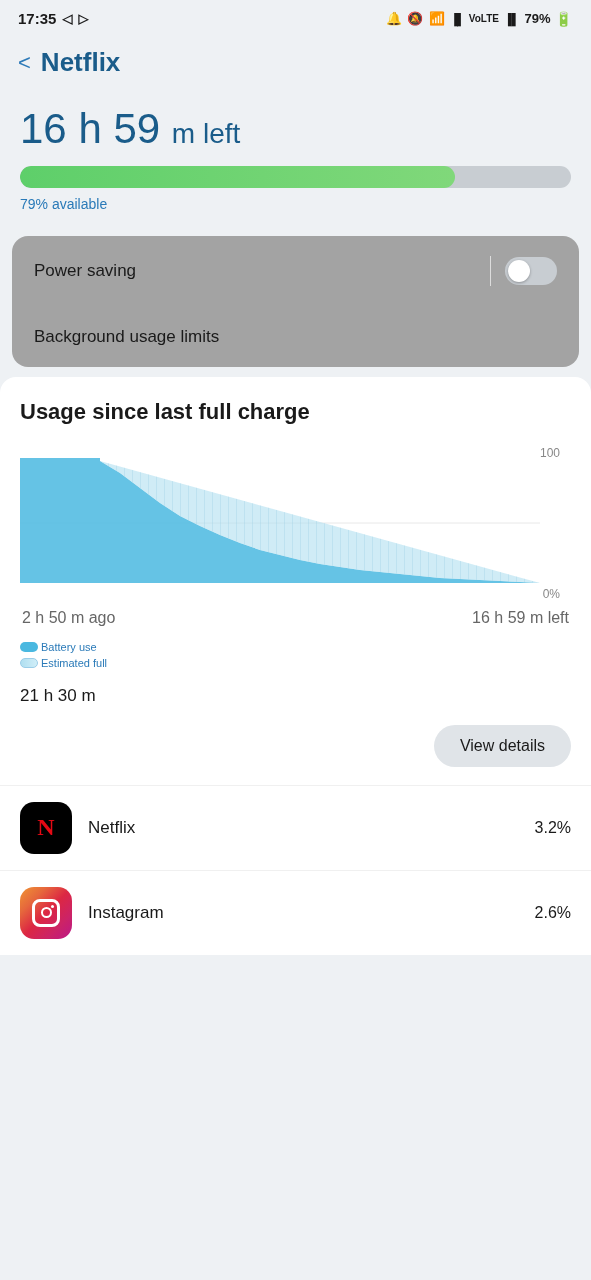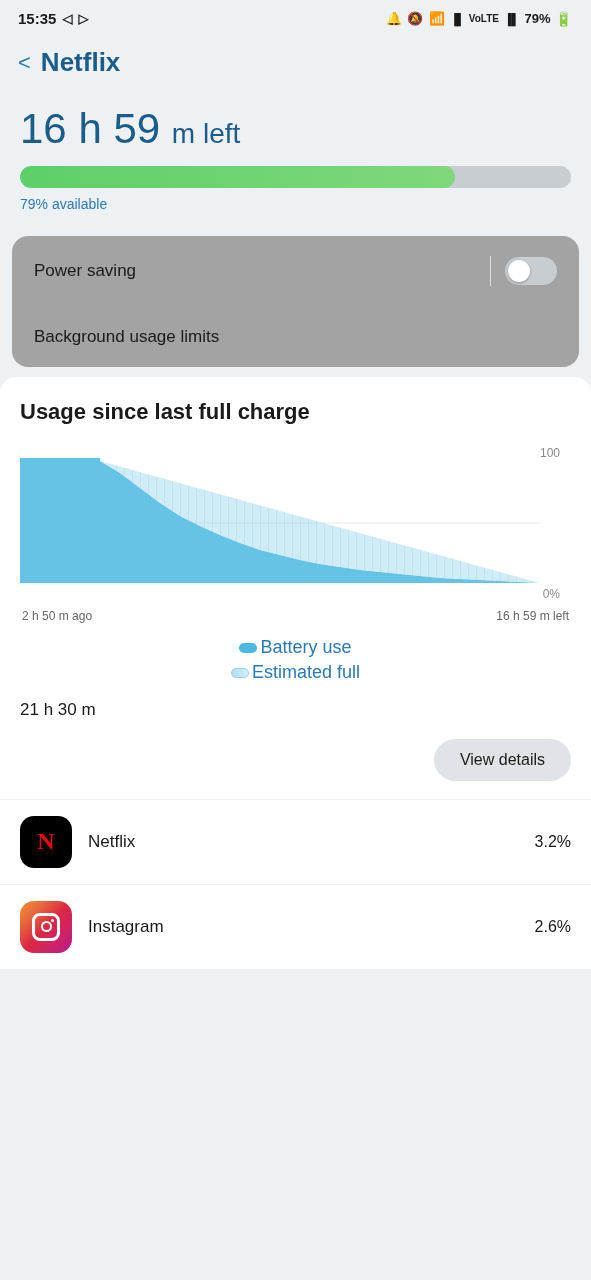--- a/index.html
+++ b/index.html
@@ -166,40 +166,39 @@
       height: 160px;
       margin: 0 0 6px;
     }
     .chart-svg {
       width: 100%;
       height: 100%;
     }
     .chart-labels {
       display: flex;
       justify-content: space-between;
-      font-size: 12px;
+      font-size: 16px;
       color: #666;
       margin-top: 4px;
       padding: 0 2px;
     }
 
     
     .legend {
       display: flex;
       flex-direction: column;
       gap: 4px;
       margin: 14px 0;
     }
     .legend-item {
       display: flex;
       align-items: center;
       gap: 3px;
-      font-size: 18px;
+      font-size: 11px;
       color: #2a7ab8;
-      justify-content: center;
     }
     .legend-dot {
       width: 18px;
       height: 10px;
       border-radius: 5px;
     }
     .legend-dot-solid {
       background: #4ab8e0;
     }
     .legend-dot-light {
@@ -309,21 +308,21 @@
       height: 3px;
       background: #fff;
       border-radius: 50%;
     }
   </style>
 </head>
 <body>
 
 <div class="status-bar">
   <div class="status-left">
-    <span>15:35</span>
+    <span>17:35</span>
     <span style="font-size:13px;">◁</span>
     <span style="font-size:13px;">▷</span>
   </div>
   <div class="status-right">
     <span>🔔</span>
     <span style="font-size:13px;">🔕</span>
     <span style="font-size:13px;">📶</span>
     <span style="font-size:11px; letter-spacing:-1px;">▐▌</span>
     <span style="font-size:10px; font-weight:700;">VoLTE</span>
     <span style="font-size:11px;">▐▌</span>

